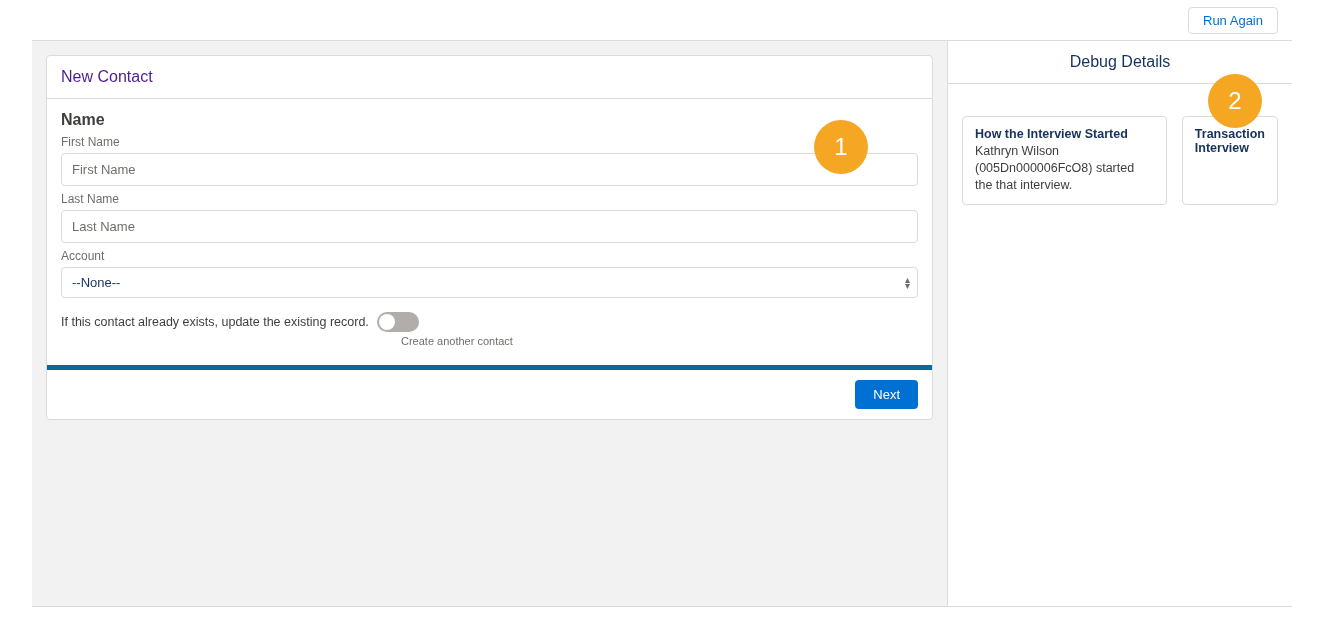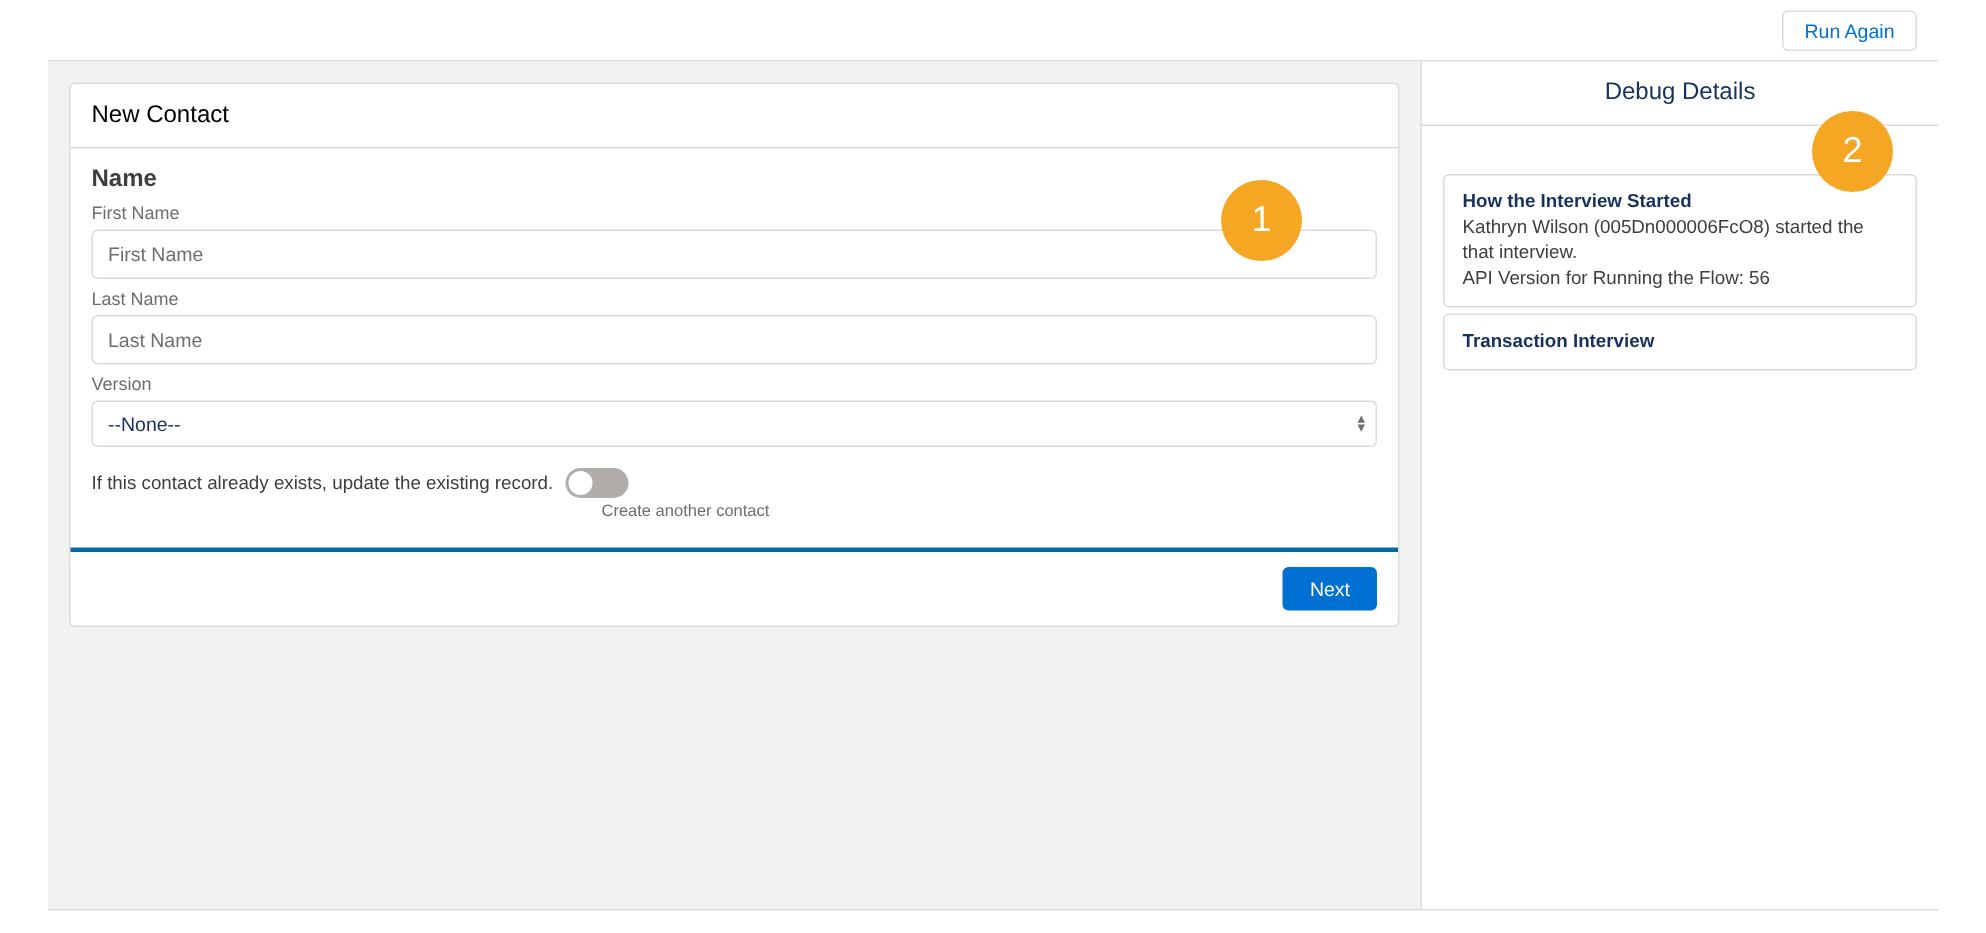--- a/index.html
+++ b/index.html
@@ -56,32 +56,32 @@
   .right-title {
     text-align: center;
     font-size: 16px;
     padding: 12px 0 12px 0;
     border-bottom: 1px solid #dddbda;
     color: #16325c;
   }
   .right-body {
     padding: 32px 14px 0 14px;
     display: flex;
-    flex-direction: column;
-    gap: 4px;
+    flex-direction: row;
+    gap: 15px;
   }
   .card {
     background: #ffffff;
     border: 1px solid #dddbda;
     border-radius: 4px;
   }
   .form-card-header {
     padding: 12px 14px;
     border-bottom: 1px solid #dddbda;
-    color: #000000;
+    color: #4c1d95;
     font-size: 16px;
   }
   .form-card-body {
     padding: 12px 14px 18px 14px;
   }
   .field-section-label {
     font-size: 16px;
     color: #3e3e3c;
     font-weight: 600;
     margin-bottom: 4px;
@@ -148,21 +148,21 @@
     position: absolute;
     top: 2px; left: 2px;
   }
   .toggle-caption {
     font-size: 11px;
     color: #706e6b;
     margin-top: 3px;
     margin-left: 340px;
   }
   .form-card-footer {
-    border-top: 3px solid #0369a1;
+    border-top: 5px solid #0369a1;
     padding: 10px 14px 10px 14px;
     display: flex;
     justify-content: flex-end;
   }
   .btn-primary {
     background: #0070d2;
     color: #ffffff;
     border: none;
     border-radius: 4px;
     padding: 7px 18px;
@@ -214,21 +214,21 @@
           <div class="field-section-label">Name</div>
 
           <div class="field-label">First Name</div>
           <div class="first-name-wrap">
             <input class="text-input" type="text" placeholder="First Name" style="">
           </div>
 
           <div class="field-label">Last Name</div>
           <input class="text-input" type="text" placeholder="Last Name" style="">
 
-          <div class="field-label">Version</div>
+          <div class="field-label">Account</div>
           <div class="select-wrap">
             <div class="select-input">--None--</div>
             <div class="select-arrows">
               <span>▴</span>
                 <span>▾</span>
             </div>
           </div>
 
           <div class="toggle-row">
             <span>If this contact already exists, update the existing record.</span>
@@ -245,21 +245,20 @@
 
     </div>
 
     <div class="right-pane">
       <div class="right-title">Debug Details</div>
       <div class="right-body">
 
         <div class="card debug-card">
           <div class="dbg-title">How the Interview Started</div>
           <div class="dbg-line">Kathryn Wilson (005Dn000006FcO8) started the that interview.</div>
-          <div class="dbg-line">API Version for Running the Flow: 56</div>
         </div>
 
         <div class="card debug-card">
           <div class="dbg-title">Transaction Interview</div>
         </div>
 
       </div>
     </div>
   </div>
 

